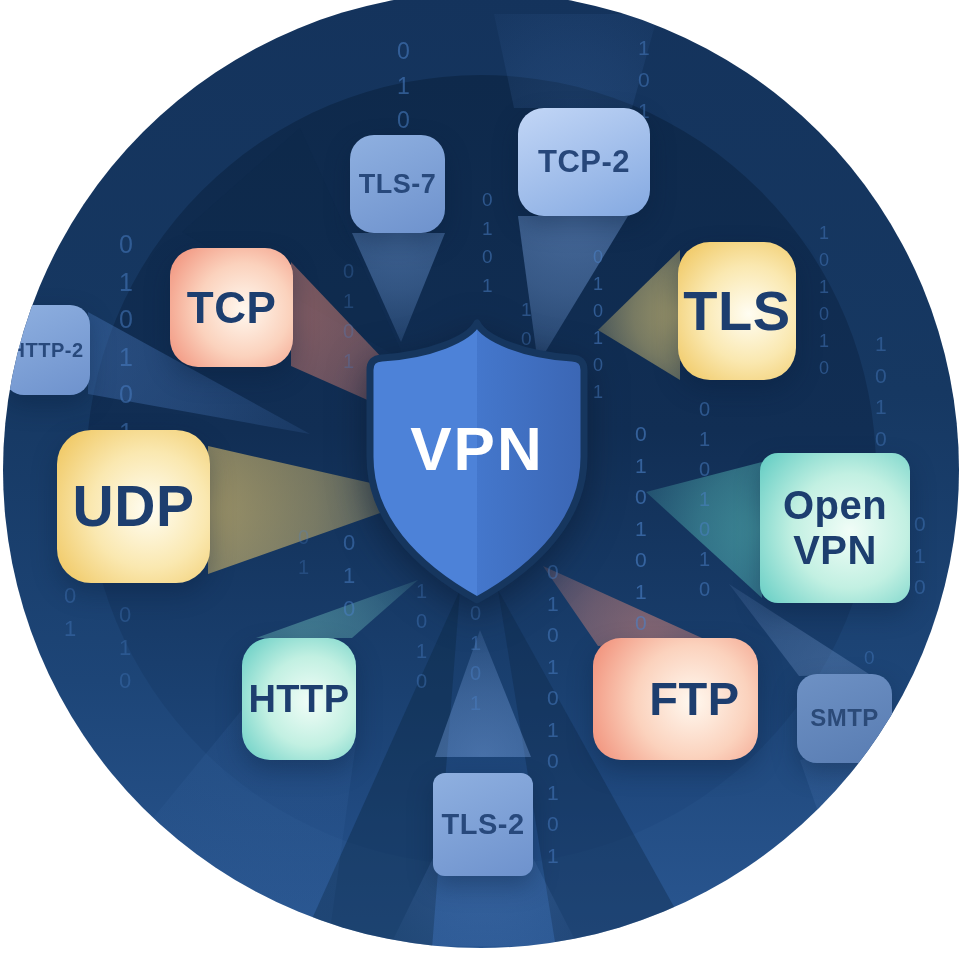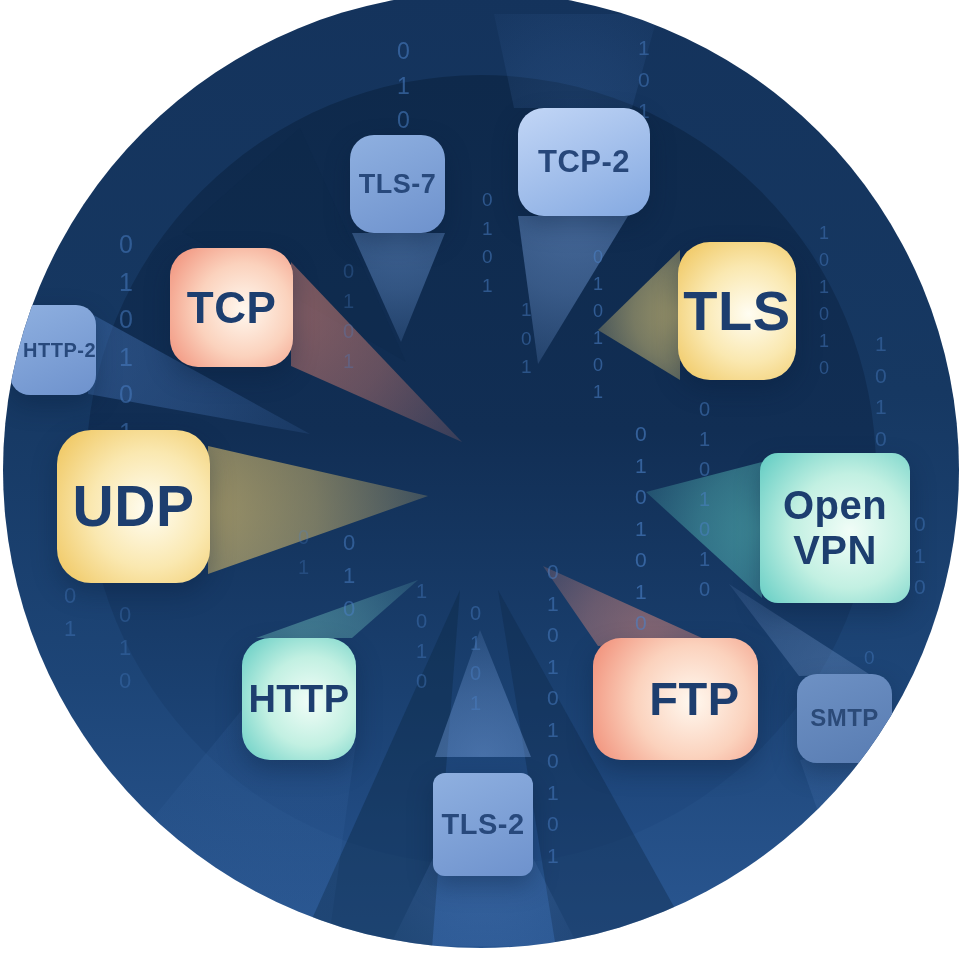--- a/index.html
+++ b/index.html
@@ -178,26 +178,42 @@
           </div>
           <div class="badge" style="left: 242px; top: 638px; width: 114px; height: 122px; border-radius: 28px; background: radial-gradient(circle at 60% 52%, rgb(241, 253, 247) 0%, rgb(194, 240, 226) 48%, rgb(94, 203, 194) 100%);">
             <span class="lbl" style="color: rgb(29, 62, 111); font-size: 38px;">HTTP</span>
           </div>
           <div class="badge" style="left: 518px; top: 108px; width: 132px; height: 108px; border-radius: 26px; background: linear-gradient(155deg, rgb(194, 214, 246) 0%, rgb(132, 169, 225) 100%);">
             <span class="lbl" style="color: rgb(39, 71, 122); font-size: 31px;">TCP-2</span>
           </div>
           <div class="badge" style="left: 350px; top: 135px; width: 95px; height: 98px; border-radius: 24px; background: linear-gradient(155deg, rgb(143, 176, 224) 0%, rgb(110, 146, 205) 100%);">
             <span class="lbl" style="color: rgb(40, 73, 124); font-size: 27px;">TLS-7</span>
           </div>
-          <div class="badge" style="left: 10px; top: 305px; width: 86px; height: 90px; border-radius: 20px; background: linear-gradient(155deg, rgb(143, 176, 224) 0%, rgb(110, 146, 205) 100%); justify-content: flex-end;">
+          <div class="badge" style="left: 4px; top: 305px; width: 86px; height: 90px; border-radius: 20px; background: linear-gradient(155deg, rgb(143, 176, 224) 0%, rgb(110, 146, 205) 100%);">
             <span class="lbl" style="color: rgb(40, 73, 124); font-size: 20px;">HTTP-2</span>
           </div>
           <div class="badge" style="left: 433px; top: 757px; width: 100px; height: 103px; border-radius: 12px; background: linear-gradient(155deg, rgb(143, 176, 224) 0%, rgb(110, 146, 205) 100%); margin-top: 16px;">
             <span class="lbl" style="color: rgb(40, 73, 124); font-size: 29px;">TLS-2</span>
           </div>
           <div class="badge" style="left: 797px; top: 674px; width: 95px; height: 89px; border-radius: 20px; background: linear-gradient(155deg, rgb(110, 145, 196) 0%, rgb(88, 124, 178) 100%);">
             <span class="lbl" style="color: rgb(43, 74, 120); font-size: 24px;">SMTP</span>
           </div>
         </div>
 
+      <div class="shield">
+        <svg viewBox="0 0 250 290">
+          <defs>
+            <linearGradient id="shieldGrad" x1="0" y1="0" x2="1" y2="0">
+              <stop offset="0" stop-color="#4d82d8"></stop>
+              <stop offset="0.5" stop-color="#4d82d8"></stop>
+              <stop offset="0.5" stop-color="#4477cc"></stop>
+              <stop offset="1" stop-color="#3b66b4"></stop>
+            </linearGradient>
+          </defs>
+          <path d="M125 6 C117 22 78 38 30 41 C22 41.5 18 45 18 53 L18 140
+                   C18 200 62 248 125 283 C188 248 232 200 232 140 L232 53
+                   C232 45 228 41.5 220 41 C172 38 133 22 125 6 Z" fill="url(#shieldGrad)" stroke="#16365e" stroke-width="7" stroke-linejoin="round"></path>
+        </svg>
+        <div class="shield-label">VPN</div>
+      </div>
     </div>
   </div>
 </div>
 
 </body></html>

